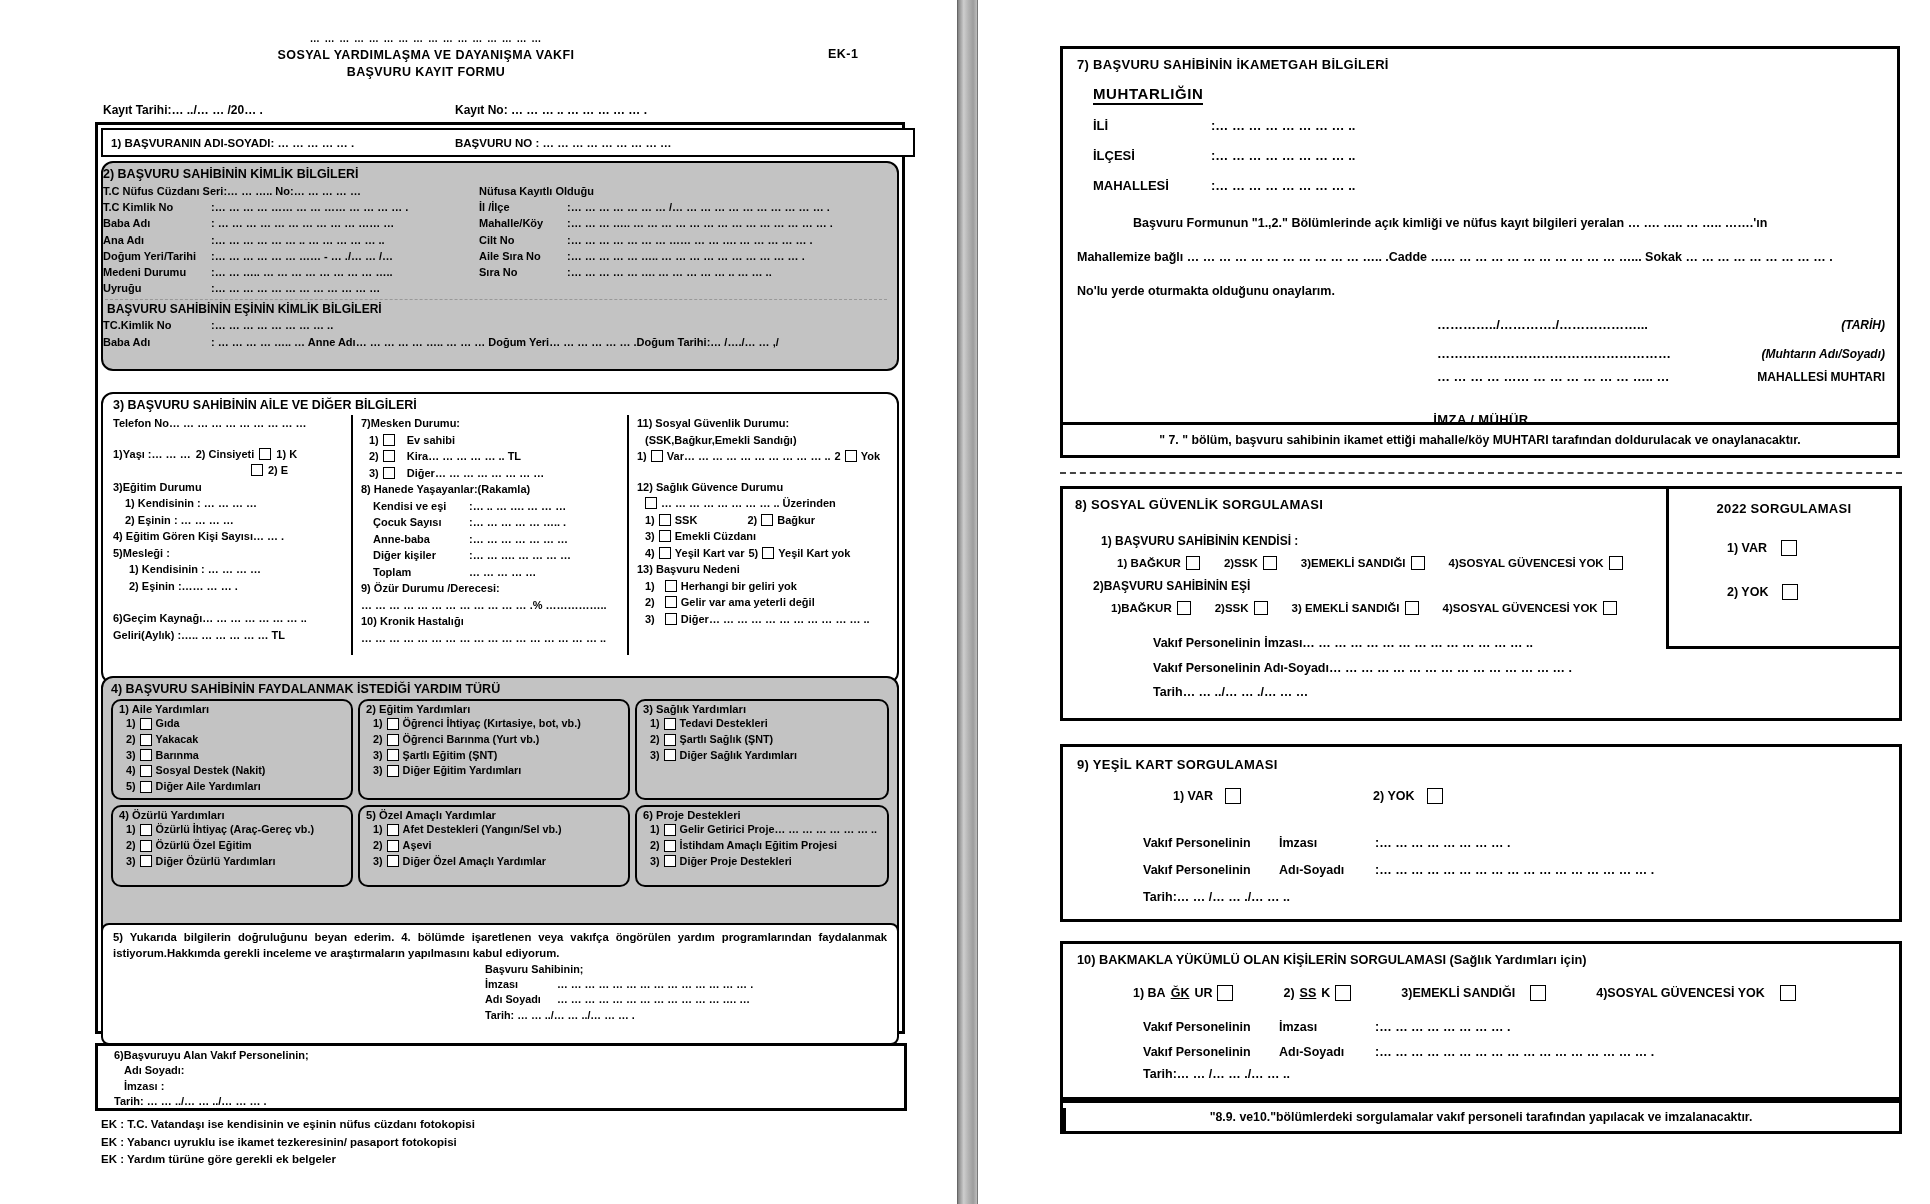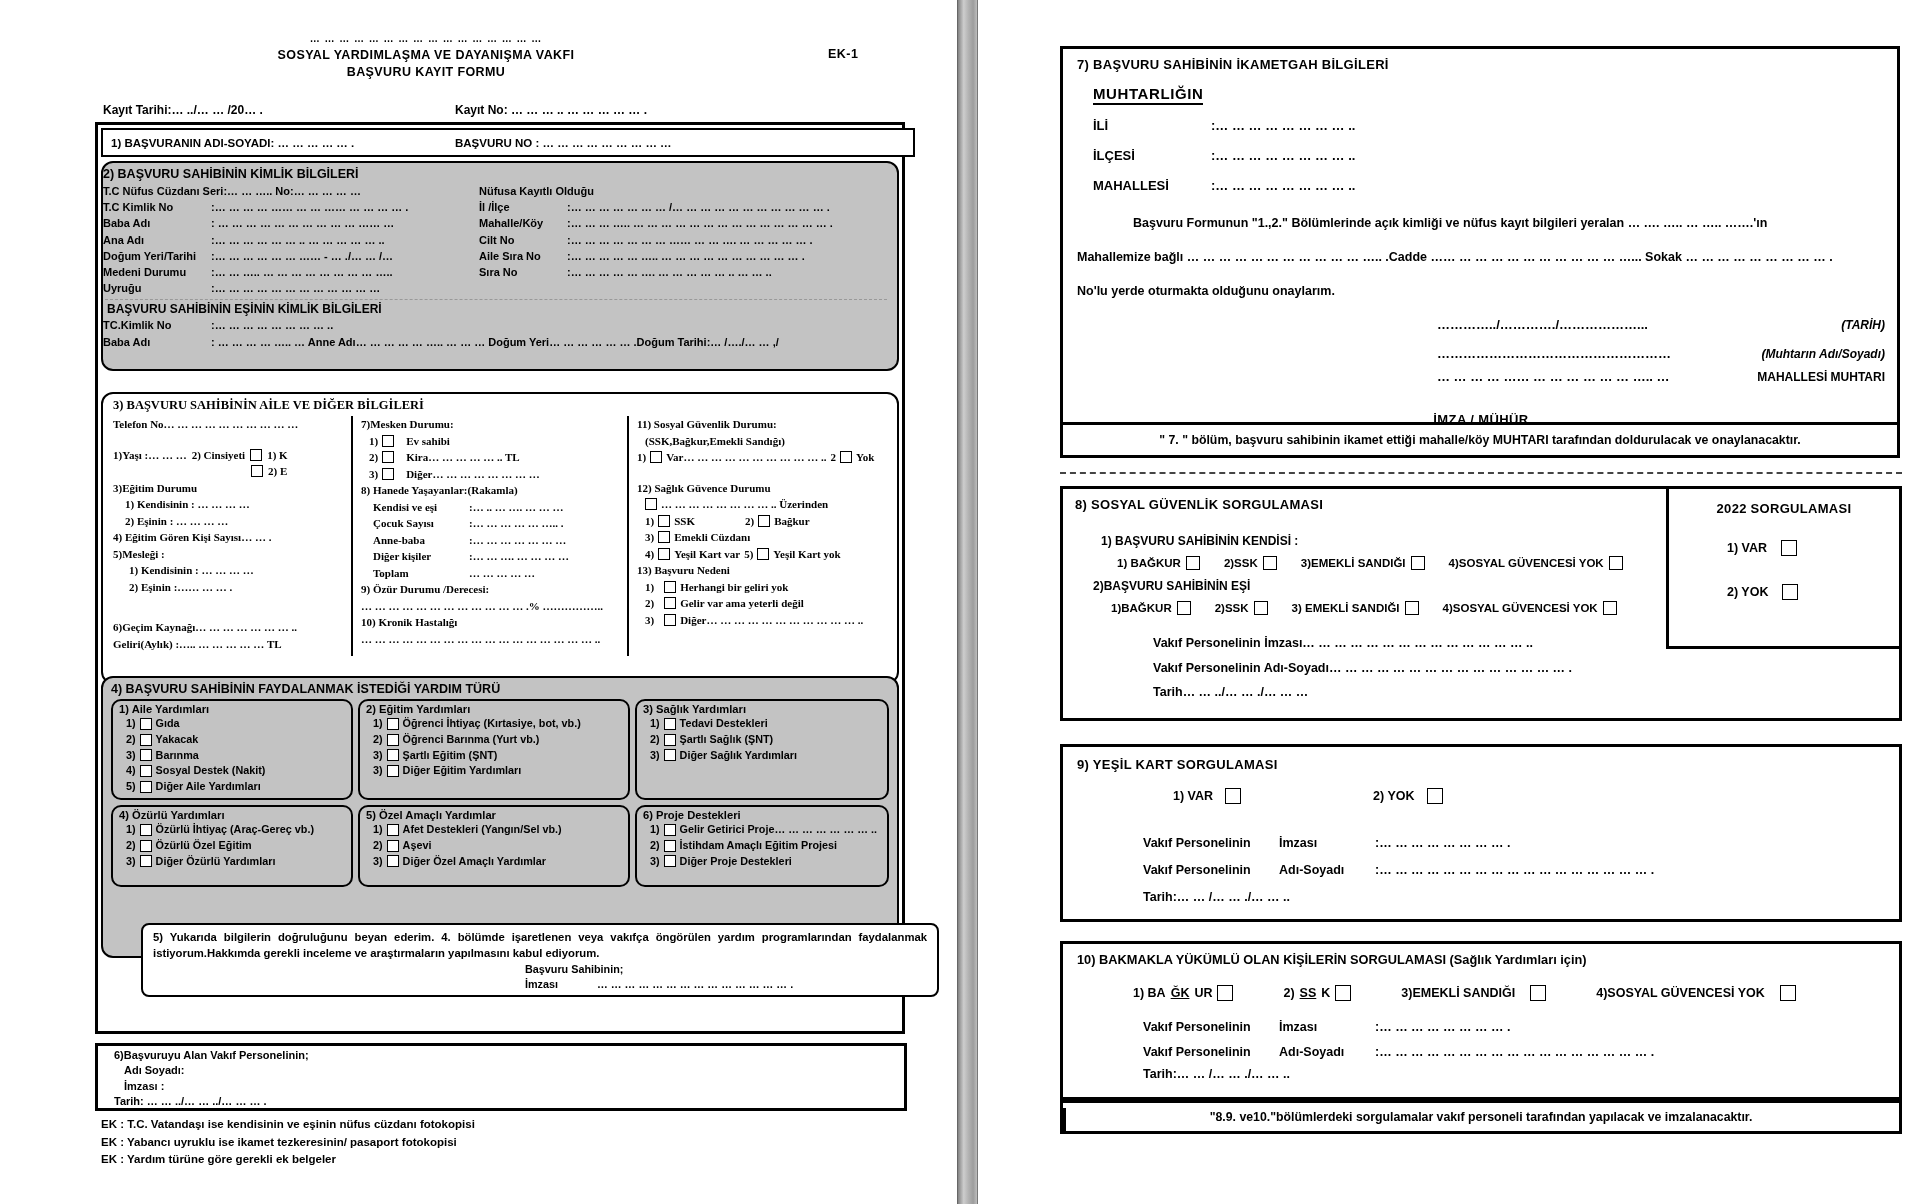--- a/index.html
+++ b/index.html
@@ -33,37 +33,37 @@
   .s1-no { position:absolute; left:352px; }
   .graybox { background:#c3c3c3; border:2px solid #000; border-radius:12px; box-sizing:border-box; overflow:hidden; }
   .whitebox { background:#fff; border:2px solid #000; border-radius:12px; box-sizing:border-box; overflow:hidden; }
   .sec2 { position:absolute; left:3px; top:36px; width:798px; height:210px; padding:4px 10px 0 0; }
   .s2-cols { display:flex; margin-top:2px; }
   .s2-left { width:376px; flex:none; }
   .s2-right { flex:1; }
   .rhdr { font-size:11px; }
   .s2-dash { border-top:1.5px dashed #999; margin:3px 0 2px -8px; }
   .s2-spouse-title { font-size:12px; margin:1px 0 1px 4px; }
-  .sec3 { position:absolute; left:3px; top:267px; width:798px; height:292px; padding:4px 6px 0 10px;font-family:Liberation Serif, serif; }
+  .sec3 { position:absolute; left:3px; top:267px; width:798px; height:292px; padding:4px 6px 0 10px; }
   .s3-cols { display:flex; margin-top:3px; height:240px; }
   .s3-c1 { width:238px; flex:none; font-size:11px; line-height:16.5px; }
   .s3-c2 { width:276px; flex:none; border-left:2px solid #000; padding-left:8px; font-size:11px; line-height:16.5px; box-sizing:border-box; }
   .s3-c3 { flex:1; border-left:2px solid #000; padding-left:8px; font-size:11px; line-height:16.5px; }
   .ml12 { margin-left:12px; } .ml16 { margin-left:16px; } .ml8 { margin-left:8px; }
-  .gt { margin-top:14px; } .gs { margin-top:24px; }
+  .gt { margin-top:14px; } .gs { margin-top:16px; }
   .gender { display:flex; gap:5px; align-items:center; white-space:nowrap; }
   .gender2 { margin-left:138px; display:flex; gap:5px; align-items:center; }
   .hrow { display:flex; white-space:nowrap; }
   .hrow .flbl { min-width:96px; }
   .sec4 { position:absolute; left:3px; top:551px; width:798px; height:282px; padding:4px 8px; }
   .s4-grid { display:grid; grid-template-columns:242px 272px 1fr; grid-template-rows:101px 82px; gap:5px; margin-top:3px; }
   .s4-box { background:#c3c3c3; border:2px solid #000; border-radius:10px; padding:2px 6px; overflow:hidden; }
   .s4-bt { font-size:11.2px; margin-bottom:1px; }
   .s4-box .ckrow { font-size:10.8px; line-height:15.8px; margin-left:7px; }
-  .sec5 { position:absolute; left:3px; top:798px; width:798px; height:74px; border-radius:8px; padding:4px 10px;margin-left:40px; }
+  .sec5 { position:absolute; left:3px; top:798px; width:798px; height:122px; border-radius:8px; padding:4px 10px; }
   .s5-par { font-size:11.3px; line-height:16px; text-align:justify; }
   .s5-block { margin-left:372px; font-size:10.8px; line-height:15.2px; margin-top:1px; }
   .s5-row { display:flex; white-space:nowrap; }
   .s5-row .flbl { min-width:72px; }
   .sec6 { left:95px; top:1043px; width:812px; height:68px; border:3.5px solid #000; background:#fff; box-sizing:border-box; padding:2px 0 0 16px; font-size:11px; line-height:15.4px; }
   .sec6 .ml { margin-left:10px; }
   .ek-notes { left:101px; top:1116px; font-size:11.5px; line-height:17.5px; }
   
   #divider { left:957px; top:0; width:21px; height:1204px;
     background:linear-gradient(to right,#828282 0%,#cdcdcd 30%,#b3b3b3 55%,#9d9d9d 80%,#bdbdbd 100%);

